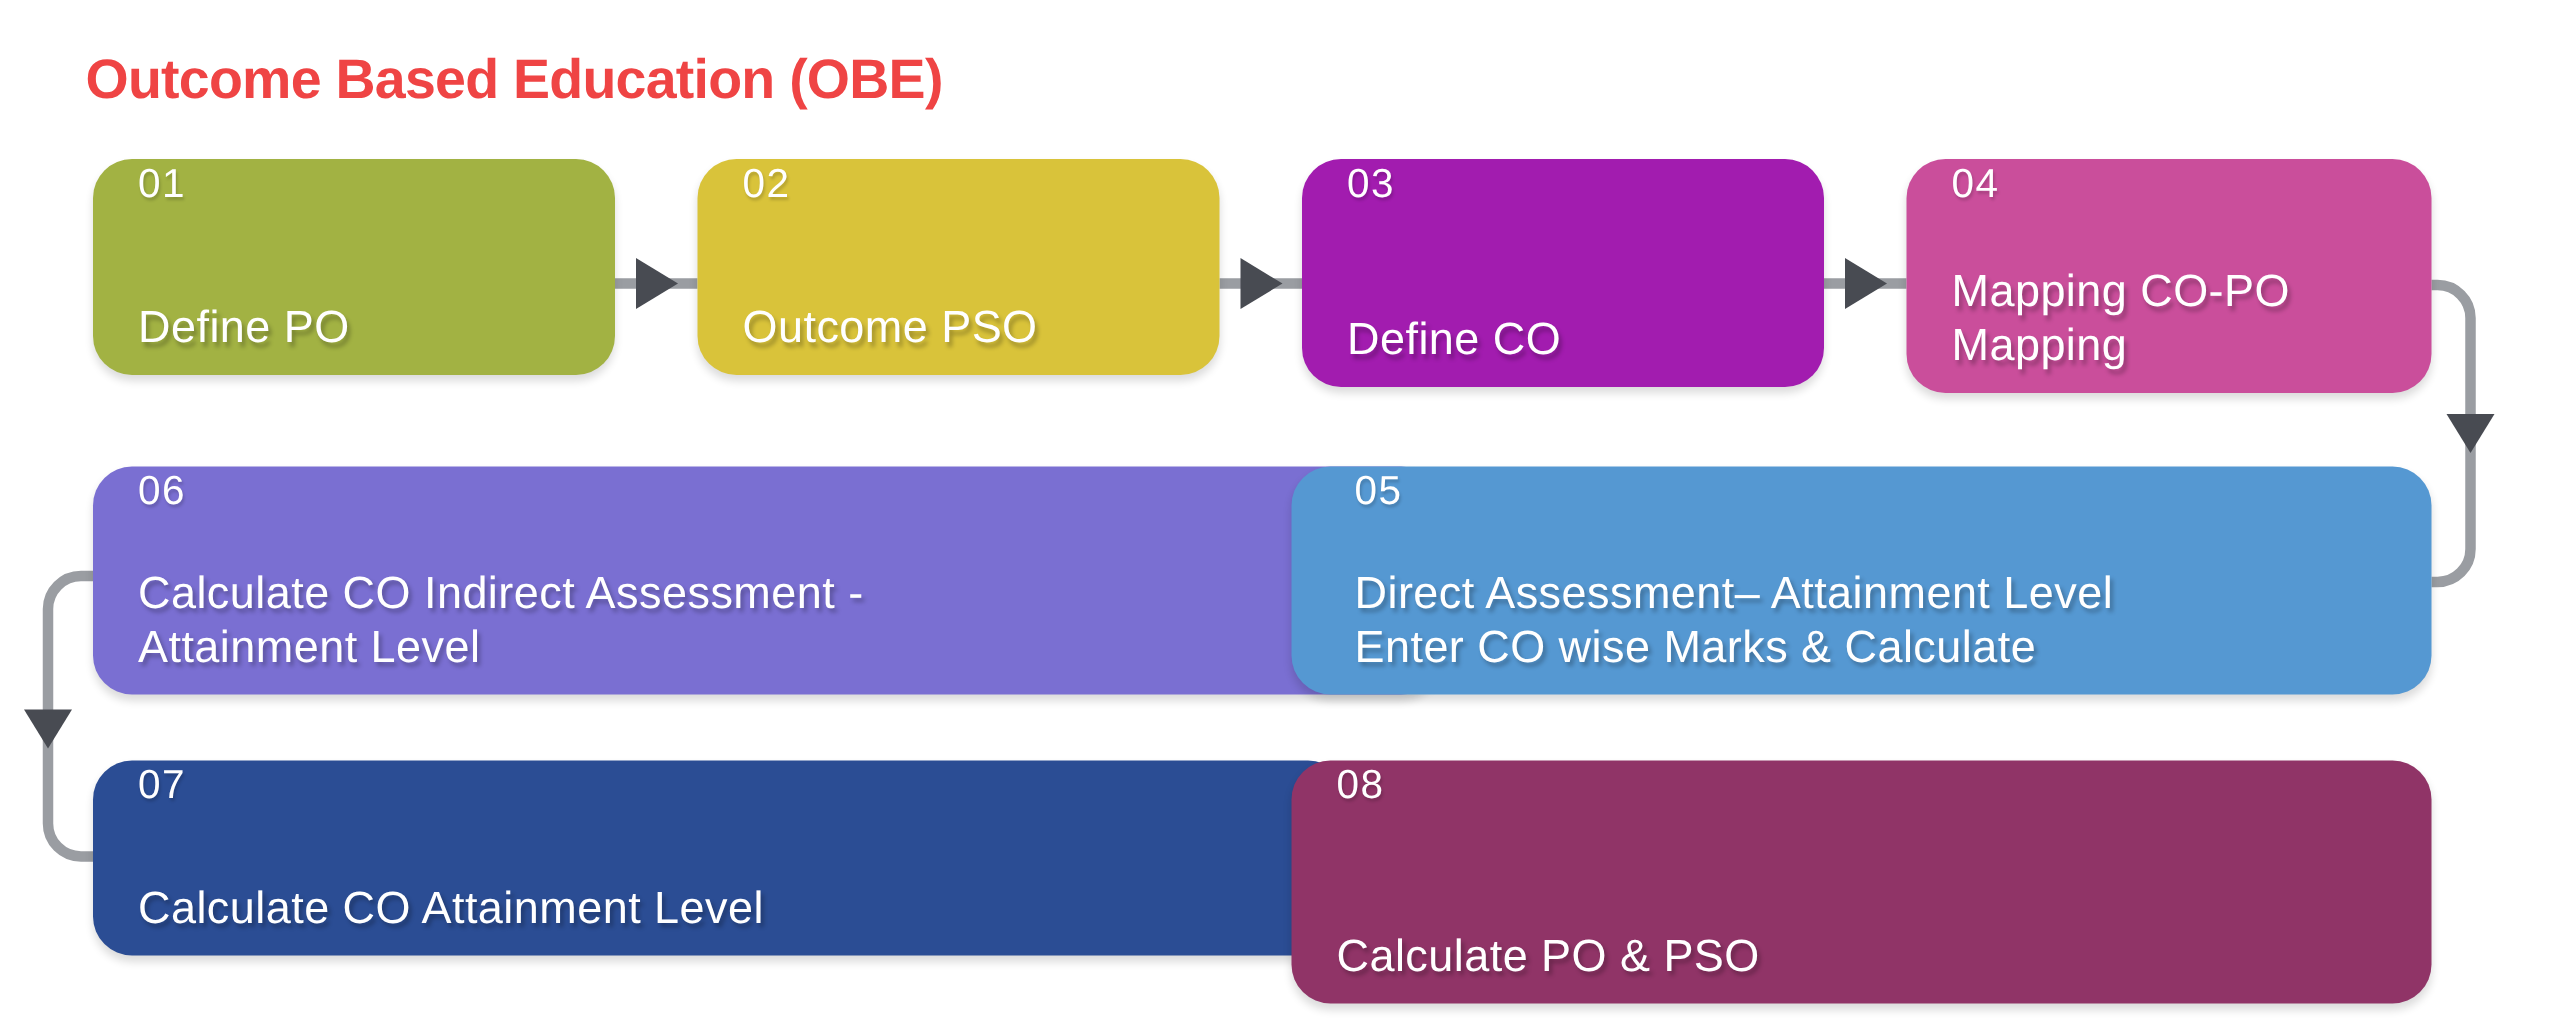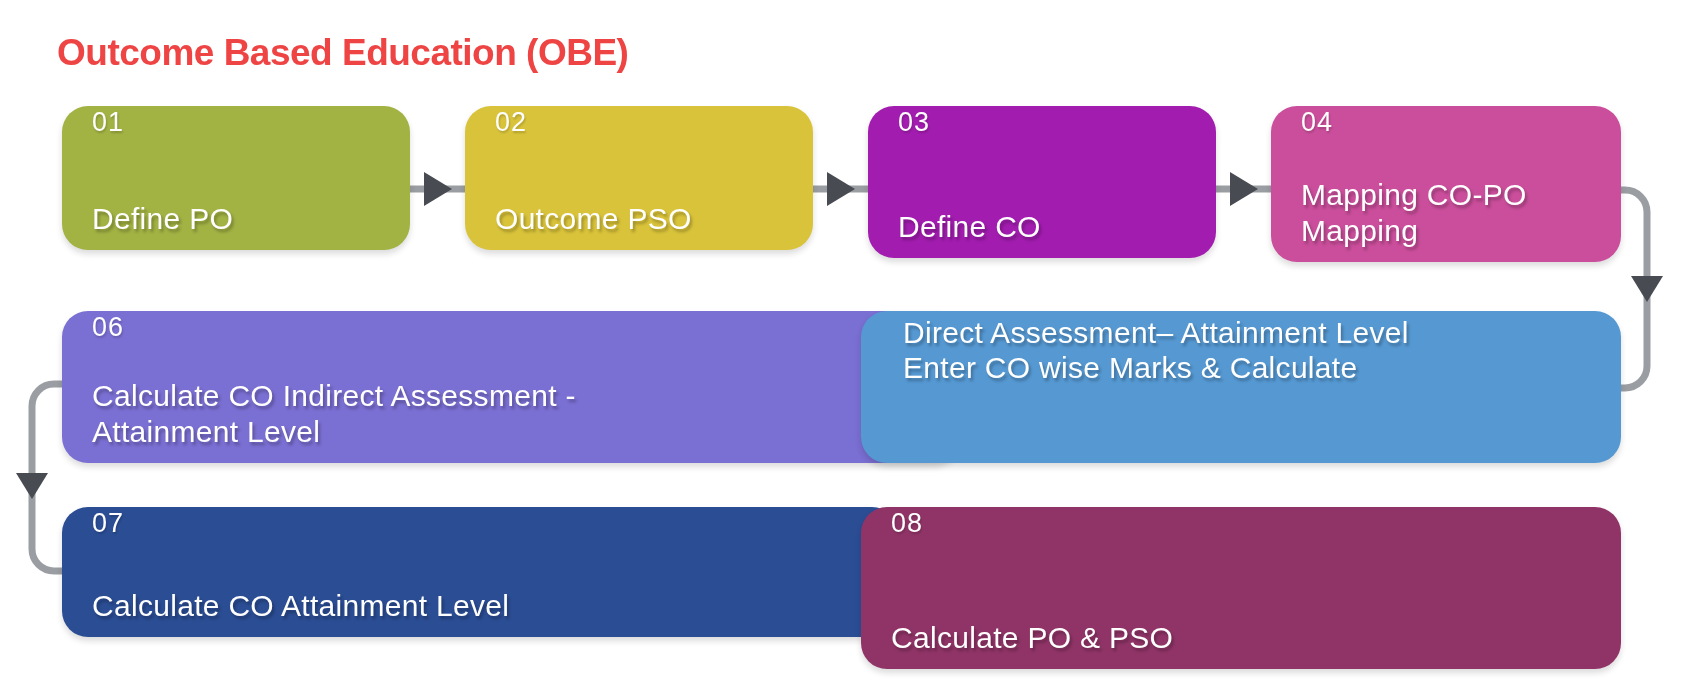--- a/index.html
+++ b/index.html
@@ -117,20 +117,21 @@
 
   <div class="step-box" style="left: 62px; top: 311px; width: 898px; height: 152px; background-color: rgb(122, 111, 210);">
     <div class="step-num">06</div>
     <div class="step-label">
       <span>Calculate CO Indirect Assessment -</span>
       <span>Attainment Level</span>
     </div>
   </div>
 
   <div class="step-box pad-lg" style="left: 861px; top: 311px; width: 760px; height: 152px; background-color: rgb(85, 152, 210);">
+    <div class="step-num">05</div>
     <div class="step-label">
       <span>Direct Assessment– Attainment Level</span>
       <span>Enter CO wise Marks &amp; Calculate</span>
     </div>
   </div>
 
   <div class="step-box" style="left: 62px; top: 507px; width: 836px; height: 130px; background-color: rgb(43, 77, 148);">
     <div class="step-num">07</div>
     <div class="step-label">
       <span>Calculate CO Attainment Level</span>

